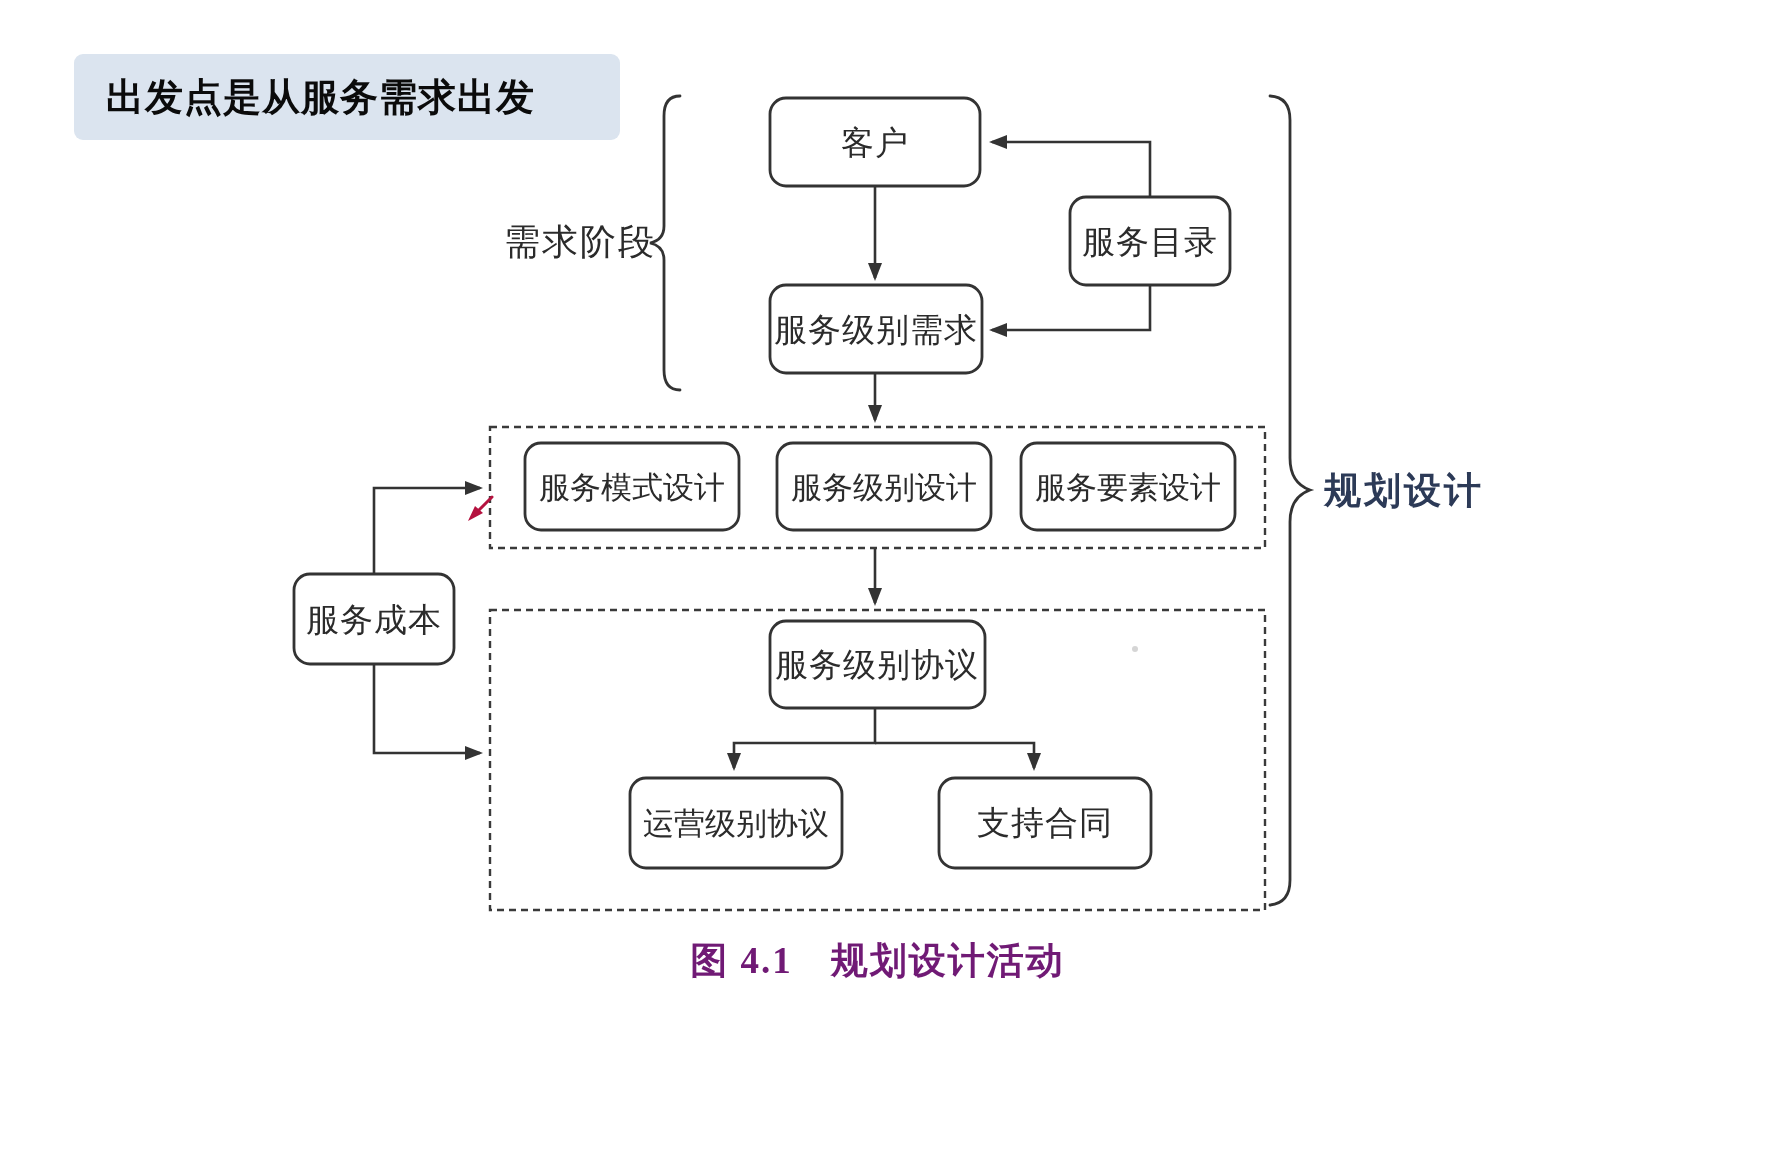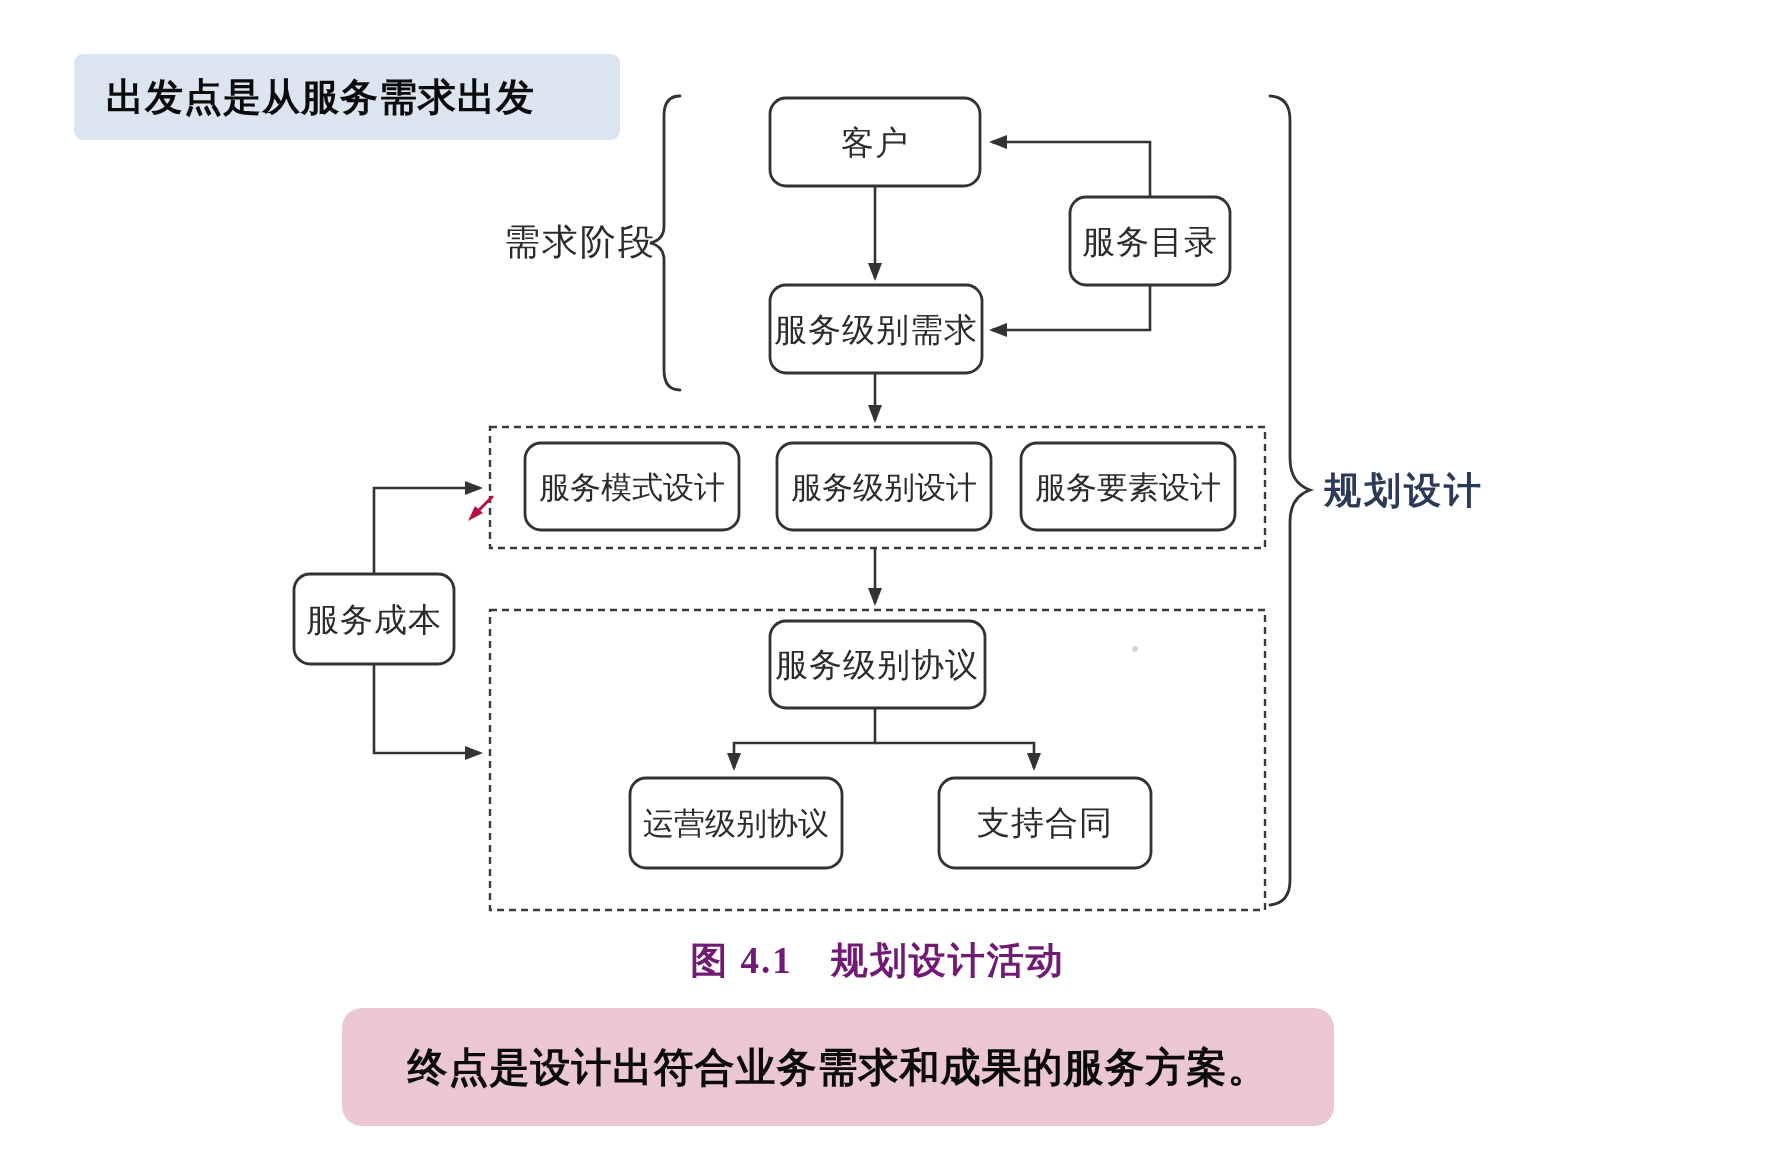--- a/index.html
+++ b/index.html
@@ -112,17 +112,14 @@
       <line x1="447" y1="510" x2="460" y2="497" stroke="#b5123f" stroke-width="3" stroke-linecap="round"></line>
     </g>
 
     <circle cx="1103" cy="649" r="3" fill="#b9b9b9" opacity="0.6"></circle>
   </svg>
 
   <div id="figure-caption">
     <span class="cap-label">图 4.1</span><span class="cap-title">规划设计活动</span>
   </div>
 
-  <div id="end-note" class="note">
-    <span>终点是设计出符合业务需求和成果的服务方案。</span>
-  </div>
 
 </div>
 
 </body></html>

